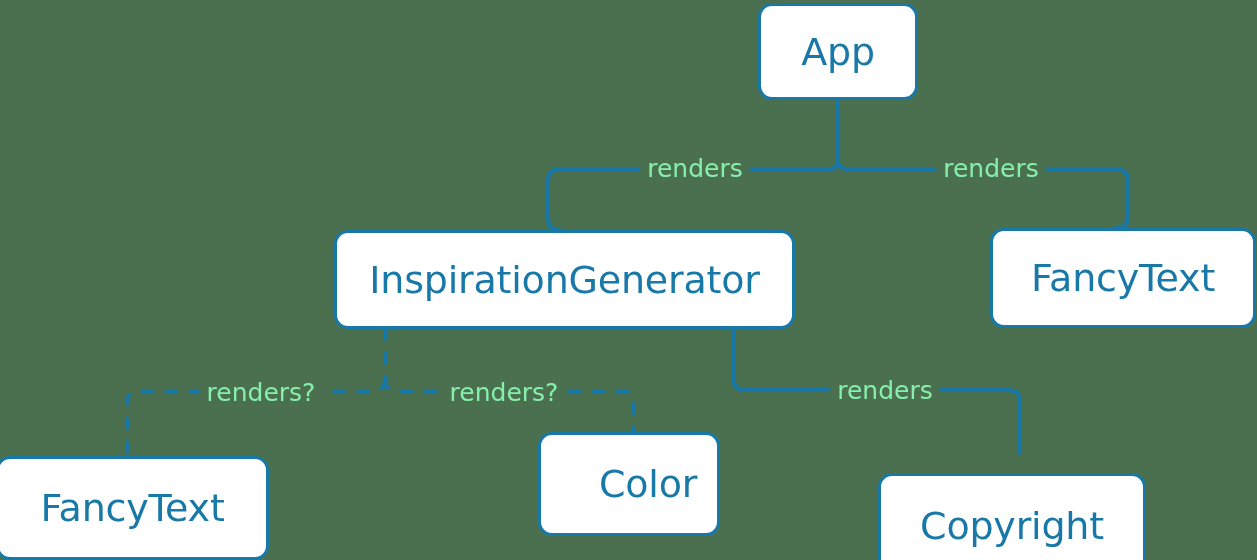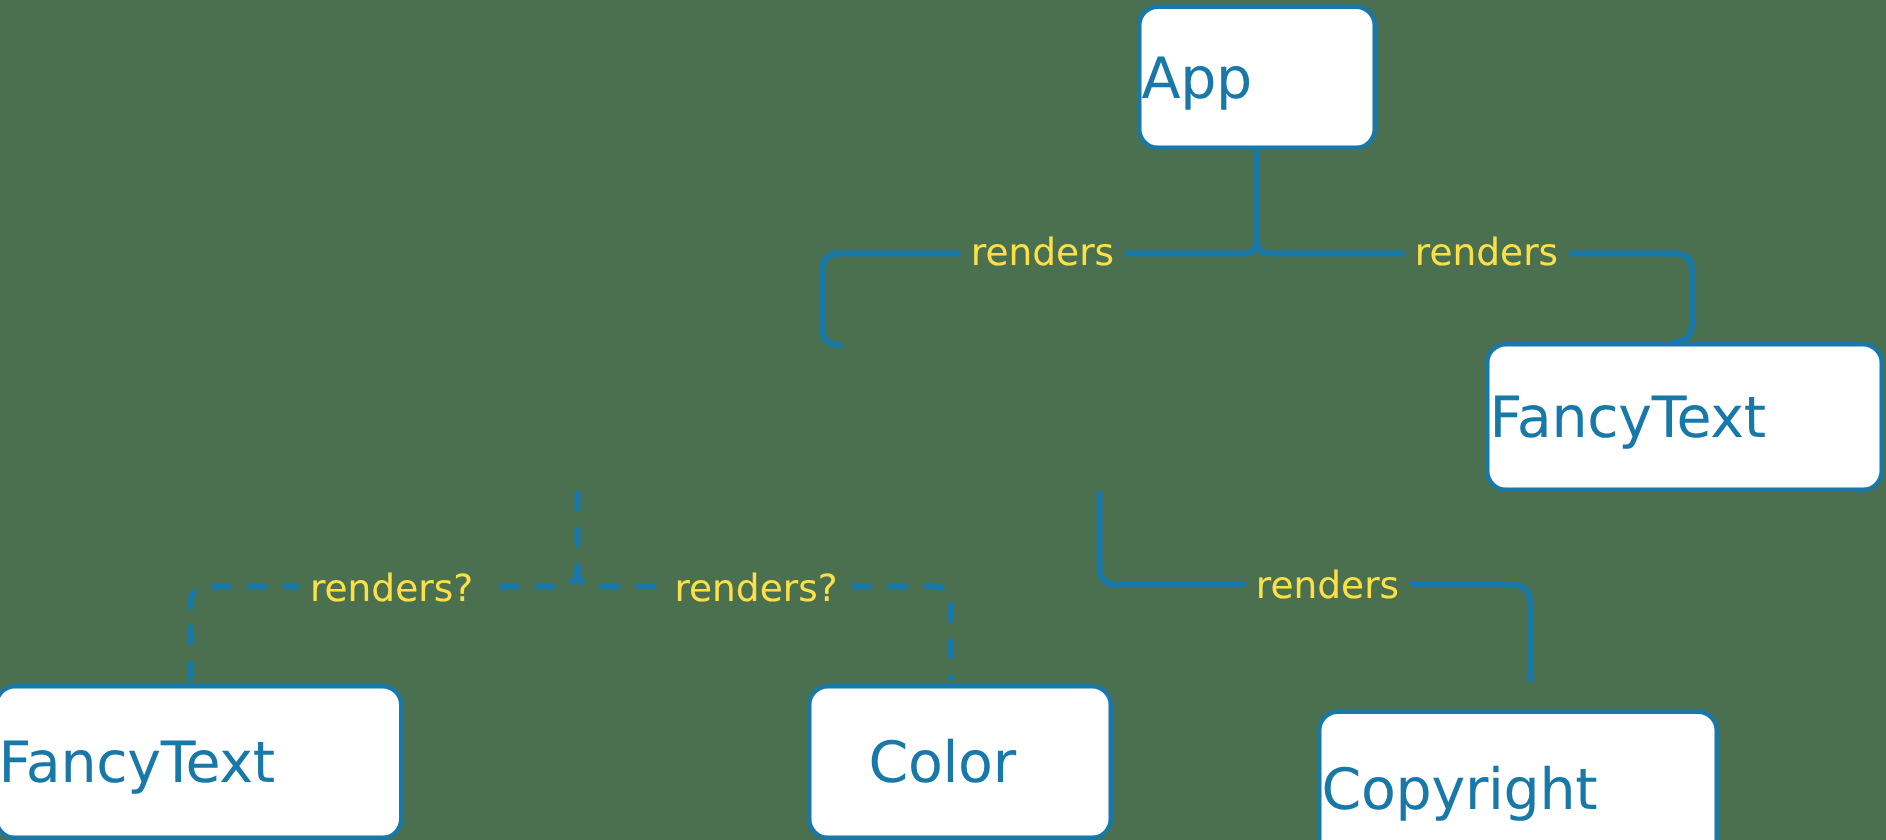--- a/index.html
+++ b/index.html
@@ -26,33 +26,34 @@
     height: 560px;
   }
   .node {
     position: absolute;
     box-sizing: border-box;
     background: #ffffff;
     border: 3px solid #1878a8;
     border-radius: 14px;
     display: flex;
     align-items: center;
+    justify-content: center;
     z-index: 3;
   }
   .node-label {
     color: #1878a8;
     font-size: 38px;
     font-weight: 400;
     letter-spacing: -0.2px;
     white-space: nowrap;
     line-height: 1;
   }
   .edge-label {
     position: absolute;
-    color: #fde047;
+    color: #86efac;
     font-size: 25px;
     font-weight: 400;
     white-space: nowrap;
     z-index: 2;
     background: #4a7050;
     padding: 0 7px;
     line-height: 1;
     transform: translate(-50%, -50%);
   }
 </style>
@@ -77,30 +78,33 @@
       <path d="M 385 329 L 385 379"></path>
       <path d="M 385 379 Q 385 391 373 391 L 139 391 Q 127 391 127 403 L 127 456"></path>
       <path d="M 385 379 Q 385 391 397 391 L 622 391 Q 634 391 634 403 L 634 452"></path>
     </g>
   </svg>
 
   <div class="node" style="left:758px; top:3px; width:160px; height:97px;">
     <span class="node-label">App</span>
   </div>
 
+  <div class="node" style="left:334px; top:230px; width:461px; height:99px;">
+    <span class="node-label">InspirationGenerator</span>
+  </div>
 
   <div class="node" style="left:990px; top:228px; width:266px; height:100px;">
     <span class="node-label">FancyText</span>
   </div>
 
   <div class="node" style="left:-4px; top:456px; width:273px; height:104px;">
     <span class="node-label">FancyText</span>
   </div>
 
-  <div class="node" style="left:538px; top:456px; width:204px; height:104px;padding-left:38px;">
+  <div class="node" style="left:538px; top:432px; width:182px; height:104px;padding-left:38px;">
     <span class="node-label">Color</span>
   </div>
 
   <div class="node" style="left:878px; top:453px; width:268px; height:105px;margin-top:20px;">
     <span class="node-label">Copyright</span>
   </div>
 
   <div class="edge-label" style="left:695px; top:168px;">renders</div>
 
   <div class="edge-label" style="left:991px; top:168px;">renders</div>

